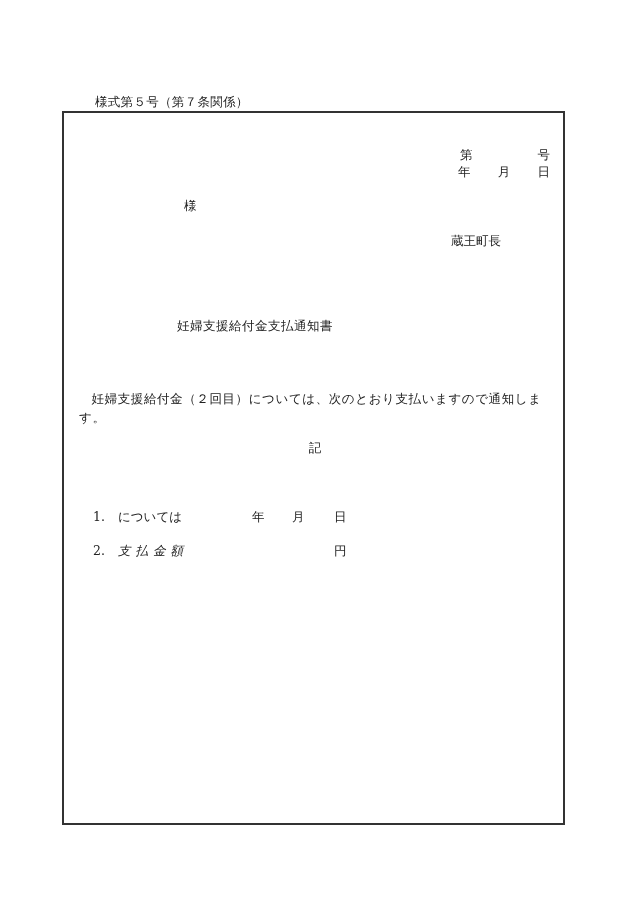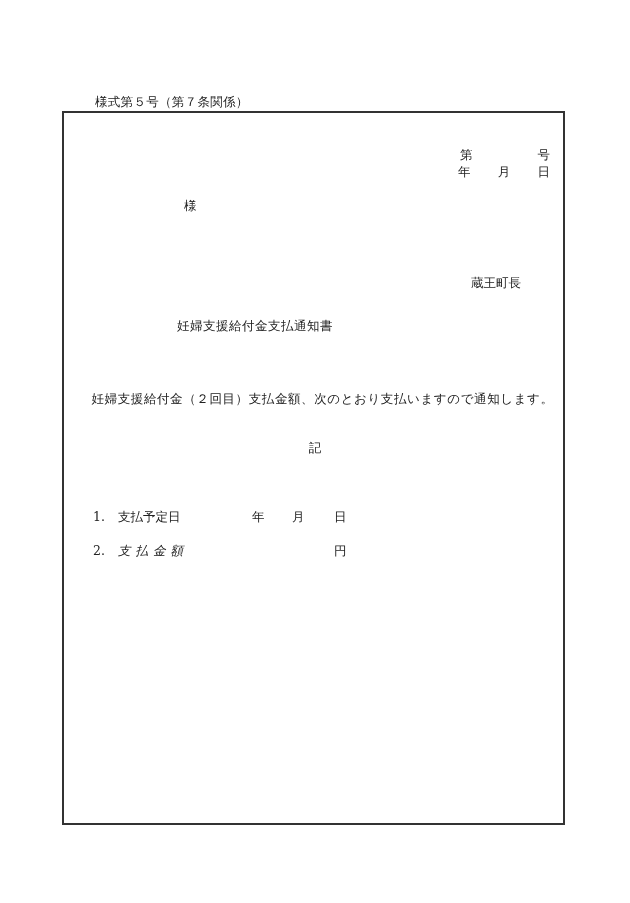--- a/index.html
+++ b/index.html
@@ -23,21 +23,21 @@
       left: 62px;
       top: 111px;
       width: 499px;
       height: 710px;
       border: 2px solid #333333;
       box-sizing: content-box;
     }
     .no-line { right: 80px; top: 149px; width: 90px; display: flex; justify-content: space-between; }
     .date-line { right: 80px; top: 166px; width: 92px; display: flex; justify-content: space-between; }
     .recipient { left: 184px; top: 200px; }
-    .issuer { left: 471px; top: 235px; margin-top: 42px; }
+    .issuer { left: 451px; top: 235px; }
     .title { left: 0; width: 510px; text-align: center; top: 320px; letter-spacing: 0.5px; }
     .body-text {
       position: absolute;
       left: 79px;
       top: 389px;
       width: 476px;
       line-height: 19px;
       text-indent: 12.5px;
       letter-spacing: 0.6px;
       white-space: normal;
@@ -70,25 +70,25 @@
   <span>月</span>
   <span>日</span>
 </div>
 
 <div class="abs recipient">様</div>
 
 <div class="abs issuer">蔵王町長</div>
 
 <div class="abs title">妊婦支援給付金支払通知書</div>
 
-<div class="body-text">妊婦支援給付金（２回目）支払金額、次のとおり支払いますので通知します。</div>
+<div class="body-text">妊婦支援給付金（２回目）については、次のとおり支払いますので通知します。</div>
 
 <div class="abs ki">記</div>
 
 <div class="abs item1">1.</div>
-<div class="abs item1-label">支払予定日</div>
+<div class="abs item1-label">については</div>
 <div class="abs item1-year">年</div>
 <div class="abs item1-month">月</div>
 <div class="abs item1-day">日</div>
 
 <div class="abs item2">2.</div>
 <div class="abs item2-label">支払金額</div>
 <div class="abs item2-yen">円</div>
 
 </body></html>

